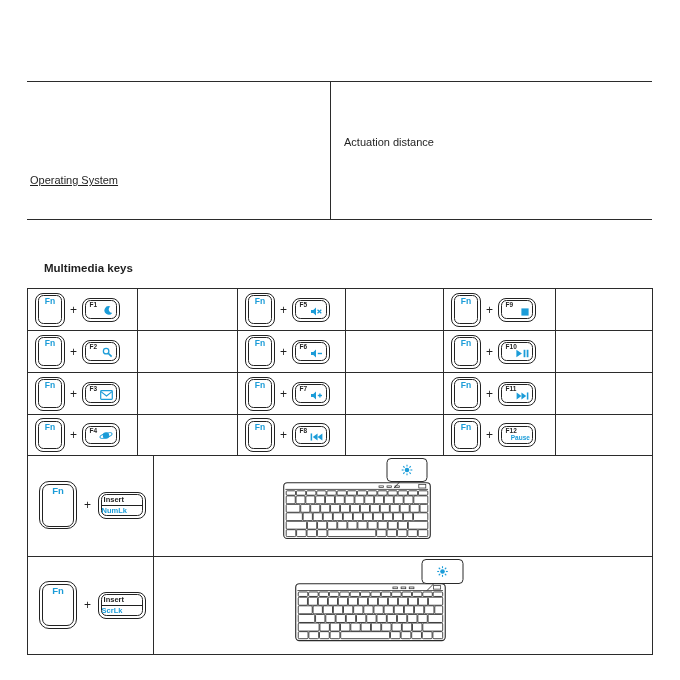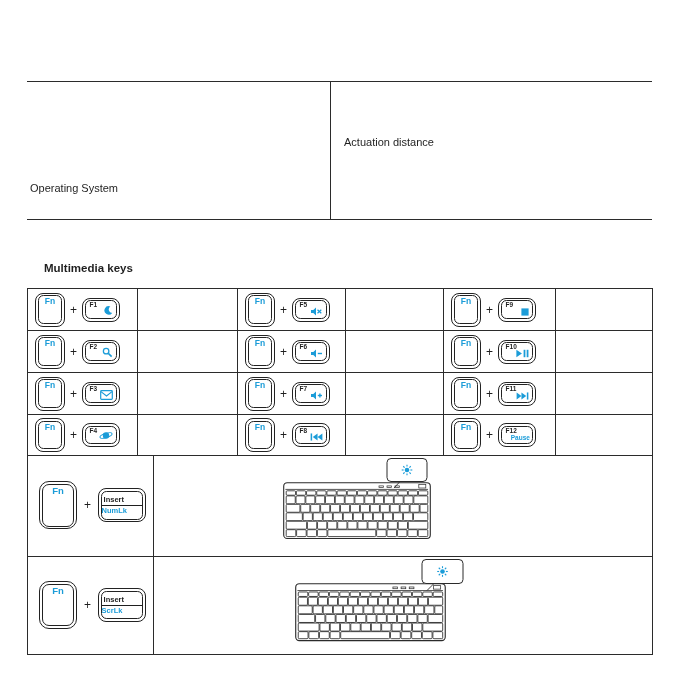--- a/index.html
+++ b/index.html
@@ -4,21 +4,21 @@
 <style>
   :root{ --acc:#1b9cd8; --line:#2b2b2b; --txt:#1f1f1f; }
   html,body{margin:0;padding:0;background:#fff;}
   body{font-family:"Liberation Sans", sans-serif; color:var(--txt);}
   .page{position:relative;width:680px;height:680px;background:#fff;overflow:hidden;}
 
   
   .top-table{position:absolute;left:27px;top:81px;width:625px;height:137px;
     border-top:1px solid var(--line);border-bottom:1px solid var(--line);}
   .top-divider{position:absolute;left:303px;top:0;width:1px;height:100%;background:var(--line);}
-  .os-label{position:absolute;left:3px;top:100px;font-size:11px;}
+  .os-label{position:absolute;left:3px;top:92px;font-size:11px;text-decoration:underline;}
   .ad-label{position:absolute;left:317px;top:54px;font-size:11px;}
 
   
   .mm-heading{position:absolute;left:44px;top:262px;font-size:11.5px;font-weight:bold;}
 
   
   table{border-collapse:collapse;table-layout:fixed;}
   .mm-table{position:absolute;left:27px;top:288px;}
   .sp-table{position:absolute;left:27px;top:455px;}
   td.cell{border:1px solid var(--line);padding:0;vertical-align:middle;overflow:hidden;}
@@ -33,21 +33,21 @@
     position:relative;display:flex;justify-content:center;}
   .fnkey{width:30px;height:34px;}
   .fnlab{color:var(--acc);font-weight:bold;font-size:8.5px;}
   .fnkey-lg{width:38px;height:48px;border-radius:10px;}
   .fnkey-lg .in{border-radius:7px;}
   .fnkey-lg .fnlab{font-size:9.5px;}
   .fkey{width:38px;height:24px;}
   .fnum{position:absolute;top:1px;left:4px;font-size:6.5px;font-weight:bold;color:var(--txt);line-height:1;}
   .kicon{position:absolute;bottom:2px;right:3px;line-height:0;}
   .klabel{position:absolute;bottom:1.5px;right:2.5px;font-size:6.5px;font-weight:bold;color:var(--acc);line-height:1;}
-  .dualkey{width:48px;height:34px;}
+  .dualkey{width:48px;height:27px;}
   .dualkey .in{flex-direction:column;justify-content:center;}
   .dk-top{font-size:7.5px;font-weight:bold;color:var(--txt);border-bottom:1px solid var(--txt);line-height:1.3;padding:0 2px;}
   .dk-bot{font-size:7.5px;font-weight:bold;color:var(--acc);line-height:1.3;}
   .plus{font-size:12px;color:var(--txt);flex:none;}
 
   .illus-cell{position:relative;}
   .illus{position:absolute;left:0;top:0;}
 </style>
 </head>
 <body>

